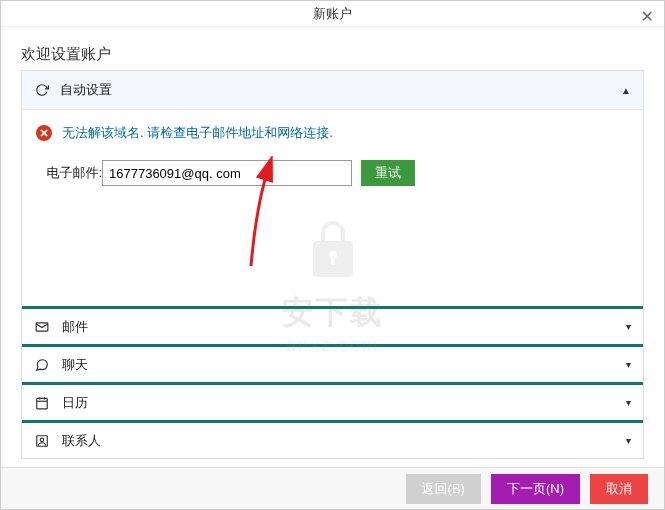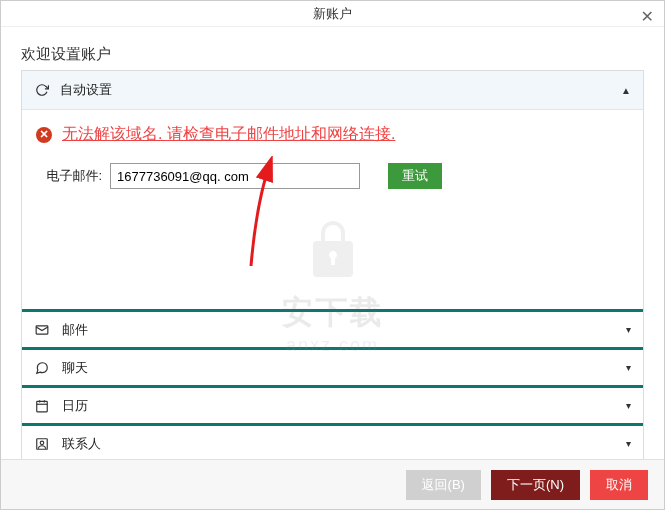--- a/index.html
+++ b/index.html
@@ -12,31 +12,31 @@
   .panel { border: 1px solid #ddd; }
   .section-header { height: 38px; display: flex; align-items: center; padding: 0 12px; cursor: pointer; justify-content: space-between; }
   .section-header.active { background: #f2f7fb; }
   .section-header-left { display: flex; align-items: center; gap: 10px; }
   .section-icon { width: 16px; height: 16px; display: inline-flex; align-items: center; justify-content: center; color: #444; }
   .section-title { font-size: 13px; color: #222; }
   .caret { font-size: 10px; color: #333; }
   .section-body { padding: 14px 14px 120px 14px; border-top: 1px solid #e5e5e5; position: relative; }
   .error-row { display: flex; align-items: center; gap: 10px; margin-bottom: 18px; }
   .error-icon { width: 16px; height: 16px; border-radius: 50%; background: #d13a1f; display: inline-flex; align-items: center; justify-content: center; color: #fff; font-size: 11px; font-weight: bold; }
-  .error-text { color: #ef4444; font-size: 16px; text-decoration: underline; }
-  .email-row { display: flex; align-items: center; gap: 8px; }
+  .error-text { color: #0369a1; font-size: 13px; }
+  .email-row { display: flex; align-items: center; }
   .email-label { font-size: 13px; color: #222; width: 66px; text-align: right; }
   .email-input { width: 250px; height: 26px; border: 1px solid #999; padding: 0 6px; font-size: 13px; }
-  .retry-btn { margin-left: 20px; background: #3c9a3c; color: #fff; border: none; height: 26px; padding: 0 14px; font-size: 13px; cursor: pointer; }
+  .retry-btn { margin-left: 9px; background: #3c9a3c; color: #fff; border: none; height: 26px; padding: 0 14px; font-size: 13px; cursor: pointer; }
   .collapsed-row { height: 38px; display: flex; align-items: center; padding: 0 12px; border-top: 3px solid #0f766e; justify-content: space-between; cursor: pointer; }
   .collapsed-left { display: flex; align-items: center; gap: 12px; }
-  .footer { position: absolute; bottom: 0; left: 0; right: 0; height: 50px; border-top: 1px solid #e0e0e0; background: #f7f7f7; display: flex; align-items: center; justify-content: flex-end; padding: 0 16px; gap: 10px; }
+  .footer { position: absolute; bottom: 0; left: 0; right: 0; height: 42px; border-top: 1px solid #e0e0e0; background: #f7f7f7; display: flex; align-items: center; justify-content: flex-end; padding: 0 16px; gap: 10px; }
   .btn { height: 30px; padding: 0 16px; font-size: 13px; border: none; cursor: pointer; }
   .btn-back { background: #d0d0d0; color: #fff; }
-  .btn-next { background: #7f1d1d; color: #fff; }
+  .btn-next { background: #a21caf; color: #fff; }
   .btn-cancel { background: #ef4444; color: #fff; }
   .watermark { position: absolute; left: 50%; top: 220px; transform: translateX(-50%); pointer-events: none; opacity: 0.13; text-align: center; }
   .watermark-lock { width: 54px; height: 60px; margin: 0 auto 6px auto; }
   .watermark-text1 { font-size: 32px; color: #666; font-weight: 700; letter-spacing: 2px; }
   .watermark-text2 { font-size: 18px; color: #888; letter-spacing: 2px; }
   .arrow { position: absolute; left: 240px; top: 155px; pointer-events: none; }
 </style>
 </head>
 <body>
 

